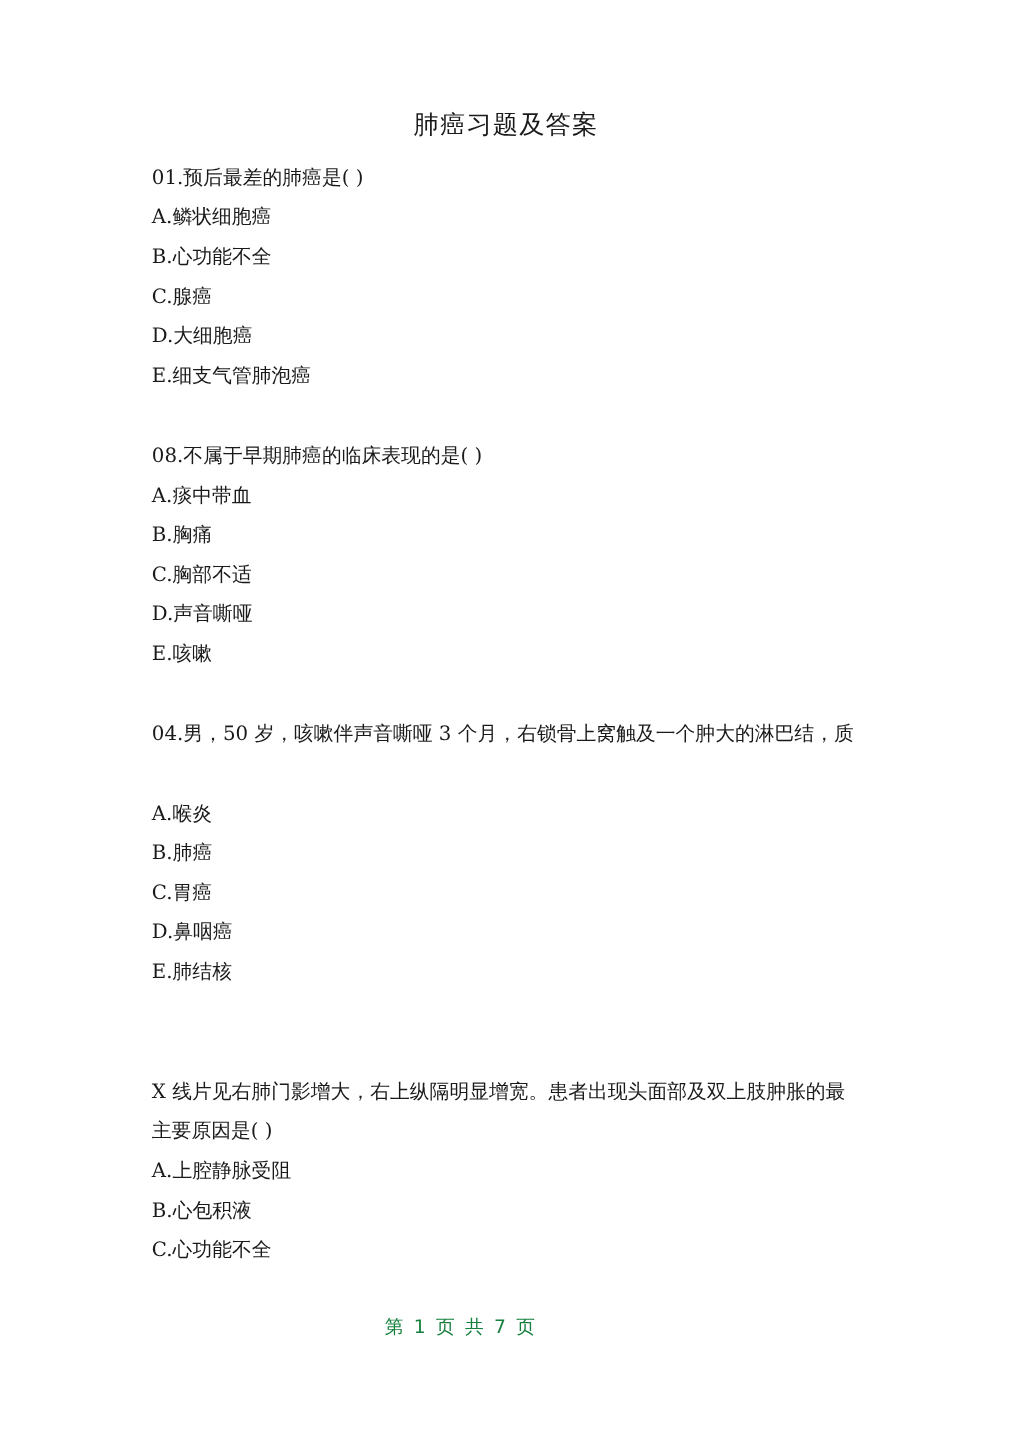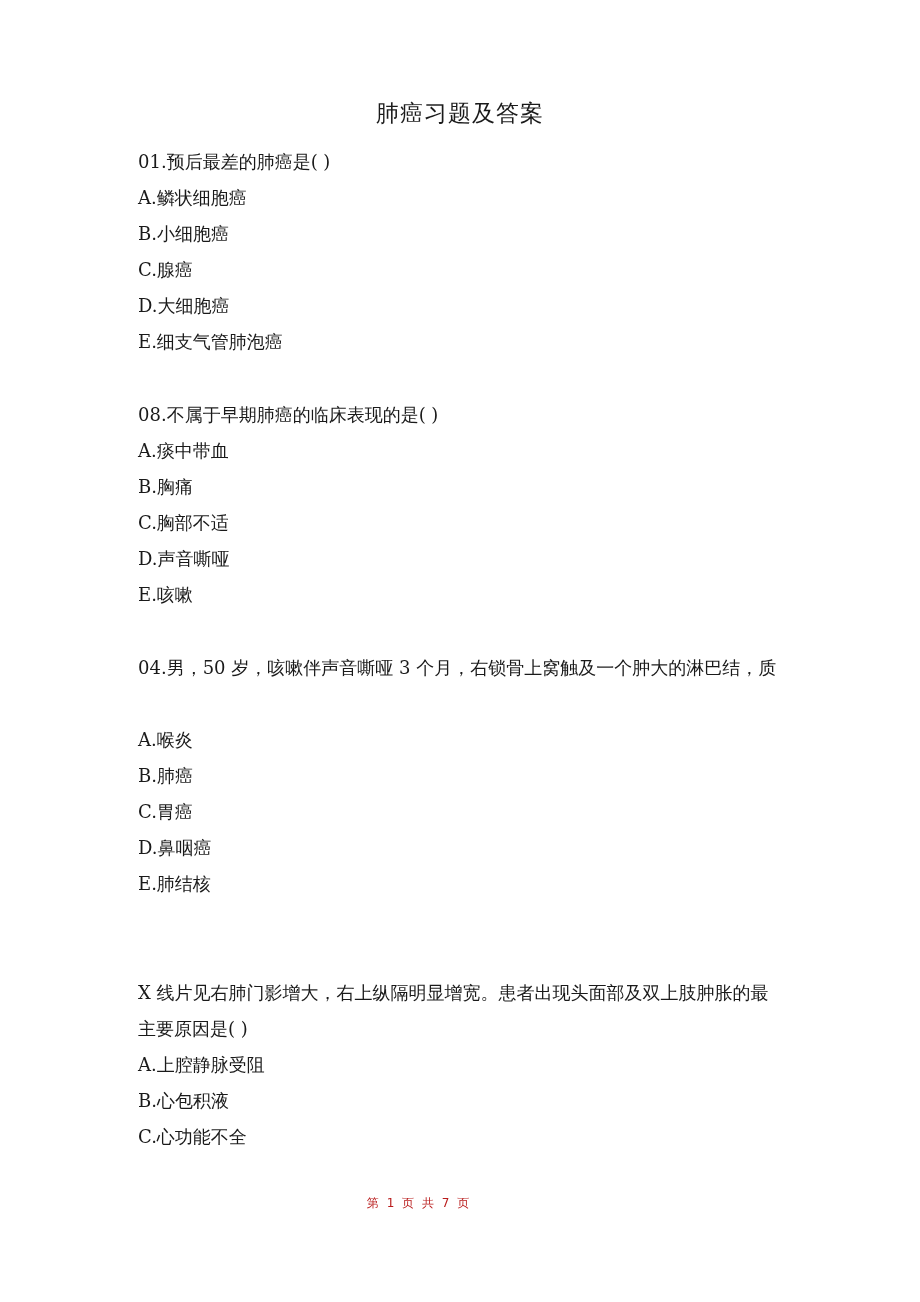--- a/index.html
+++ b/index.html
@@ -3,31 +3,31 @@
 <meta charset="utf-8">
 <style>
   html, body { margin: 0; padding: 0; background: #ffffff; }
   body { width: 920px; height: 1302px; position: relative; overflow: hidden;
          font-family: "DejaVu Serif", "Liberation Serif", serif; color: #1a1a1a; }
   .page { position: absolute; left: 0; top: 0; width: 920px; height: 1302px; padding-left: 16px; }
   .title { position: absolute; top: 98px; left: 0; width: 920px; text-align: center;
            font-size: 23px; letter-spacing: 1px; }
   .line { position: absolute; left: 138px; font-size: 18px; white-space: nowrap; line-height: 20px; }
   .footer { position: absolute; top: 1195px; left: 0; width: 836px; text-align: center;
-            font-size: 12px; font-family: "DejaVu Sans", "Liberation Sans", sans-serif; color: #b91c1c; word-spacing: 4px; }
+            font-size: 17px; font-family: "DejaVu Sans", "Liberation Sans", sans-serif; color: #15803d; word-spacing: 4px; }
 </style>
 </head>
 <body>
 
 <div class="page">
   <div class="title">肺癌习题及答案</div>
 
   <div class="line" style="top:152px">01.预后最差的肺癌是(   )</div>
   <div class="line" style="top:188px">A.鳞状细胞癌</div>
-  <div class="line" style="top:224px">B.小细胞癌</div>
+  <div class="line" style="top:224px">B.心功能不全</div>
   <div class="line" style="top:260px">C.腺癌</div>
   <div class="line" style="top:296px">D.大细胞癌</div>
   <div class="line" style="top:332px">E.细支气管肺泡癌</div>
 
   <div class="line" style="top:405px">08.不属于早期肺癌的临床表现的是(   )</div>
   <div class="line" style="top:441px">A.痰中带血</div>
   <div class="line" style="top:477px">B.胸痛</div>
   <div class="line" style="top:513px">C.胸部不适</div>
   <div class="line" style="top:549px">D.声音嘶哑</div>
   <div class="line" style="top:585px">E.咳嗽</div>

